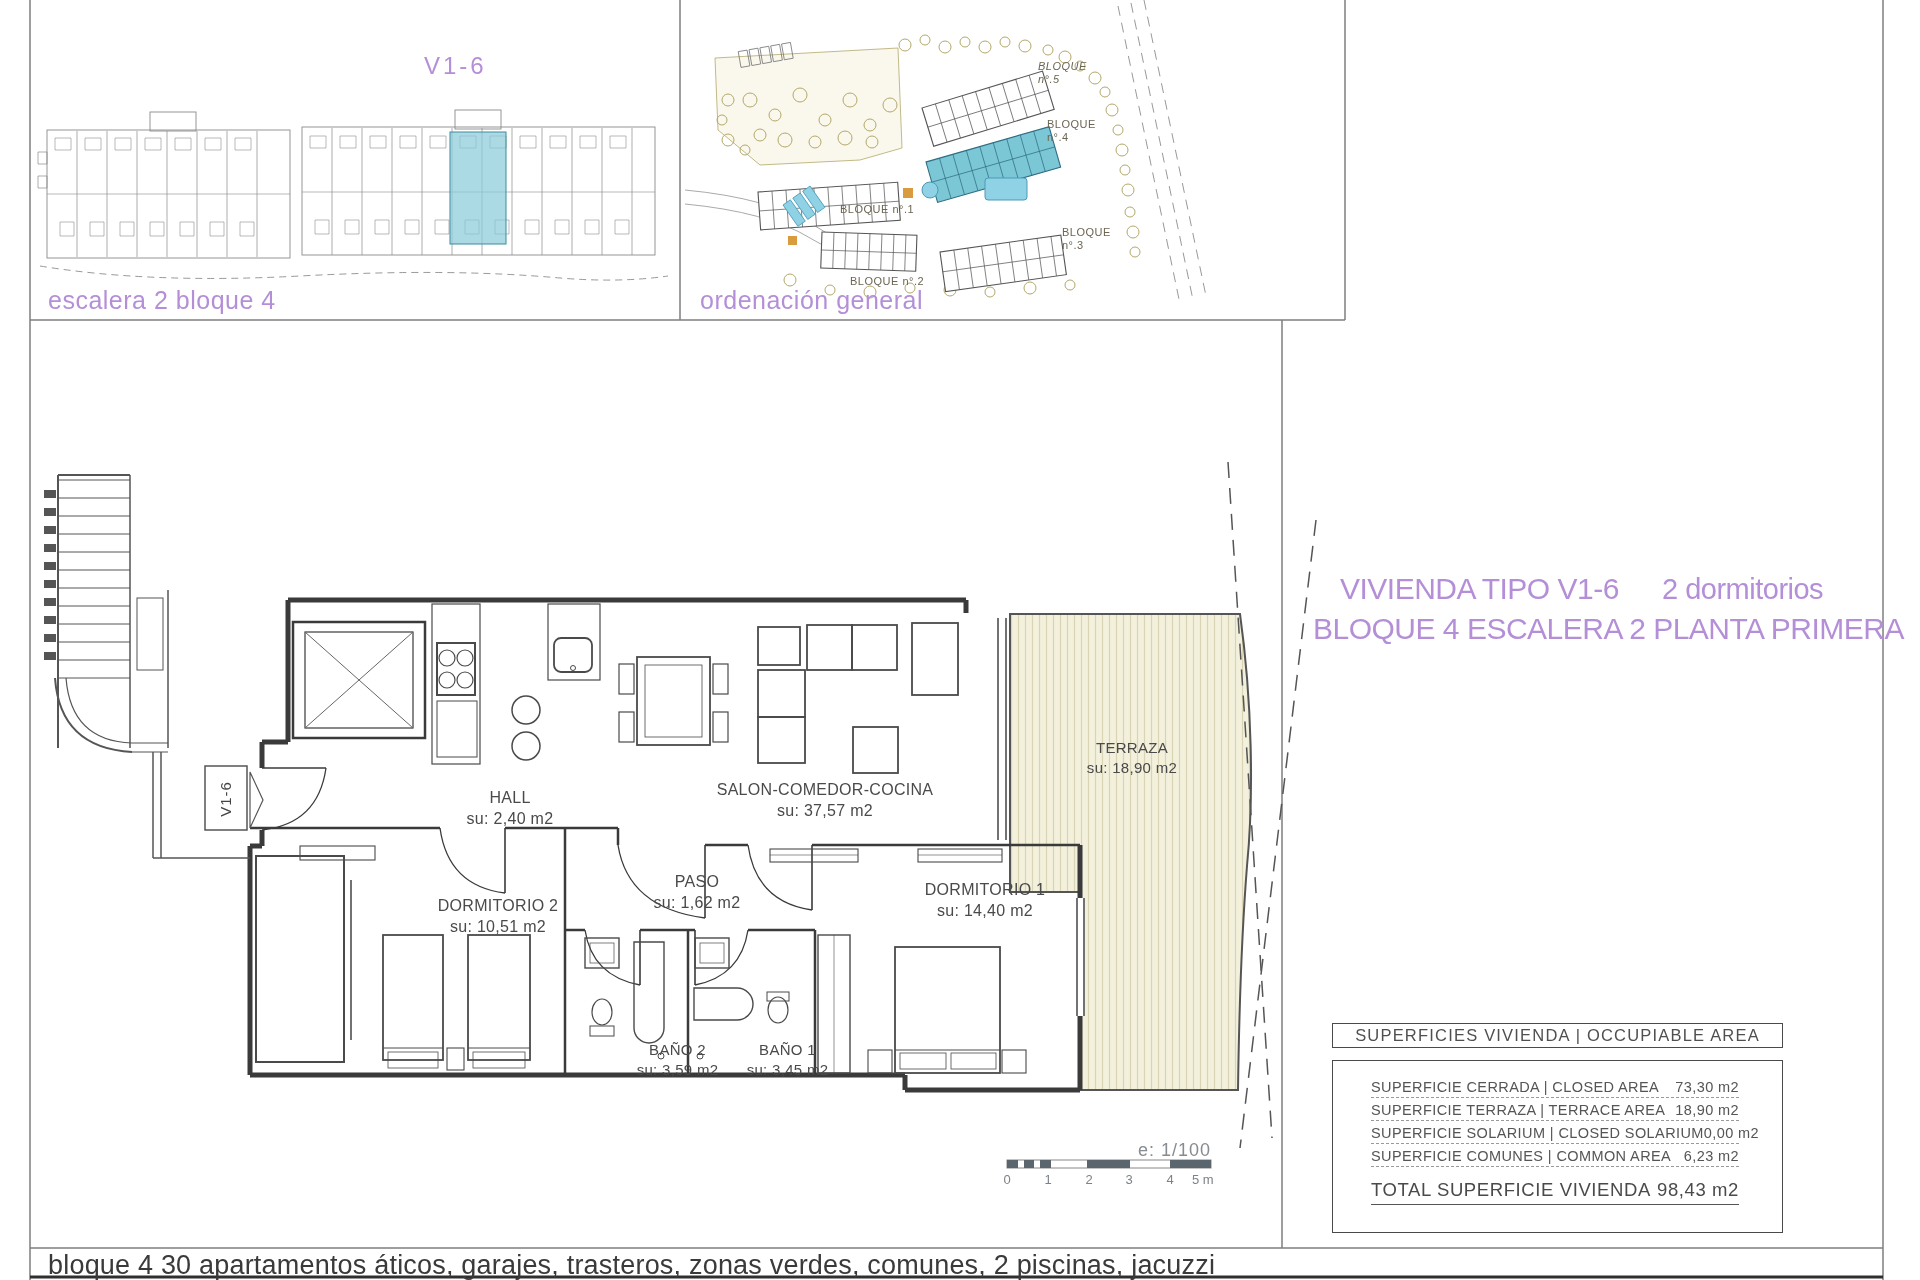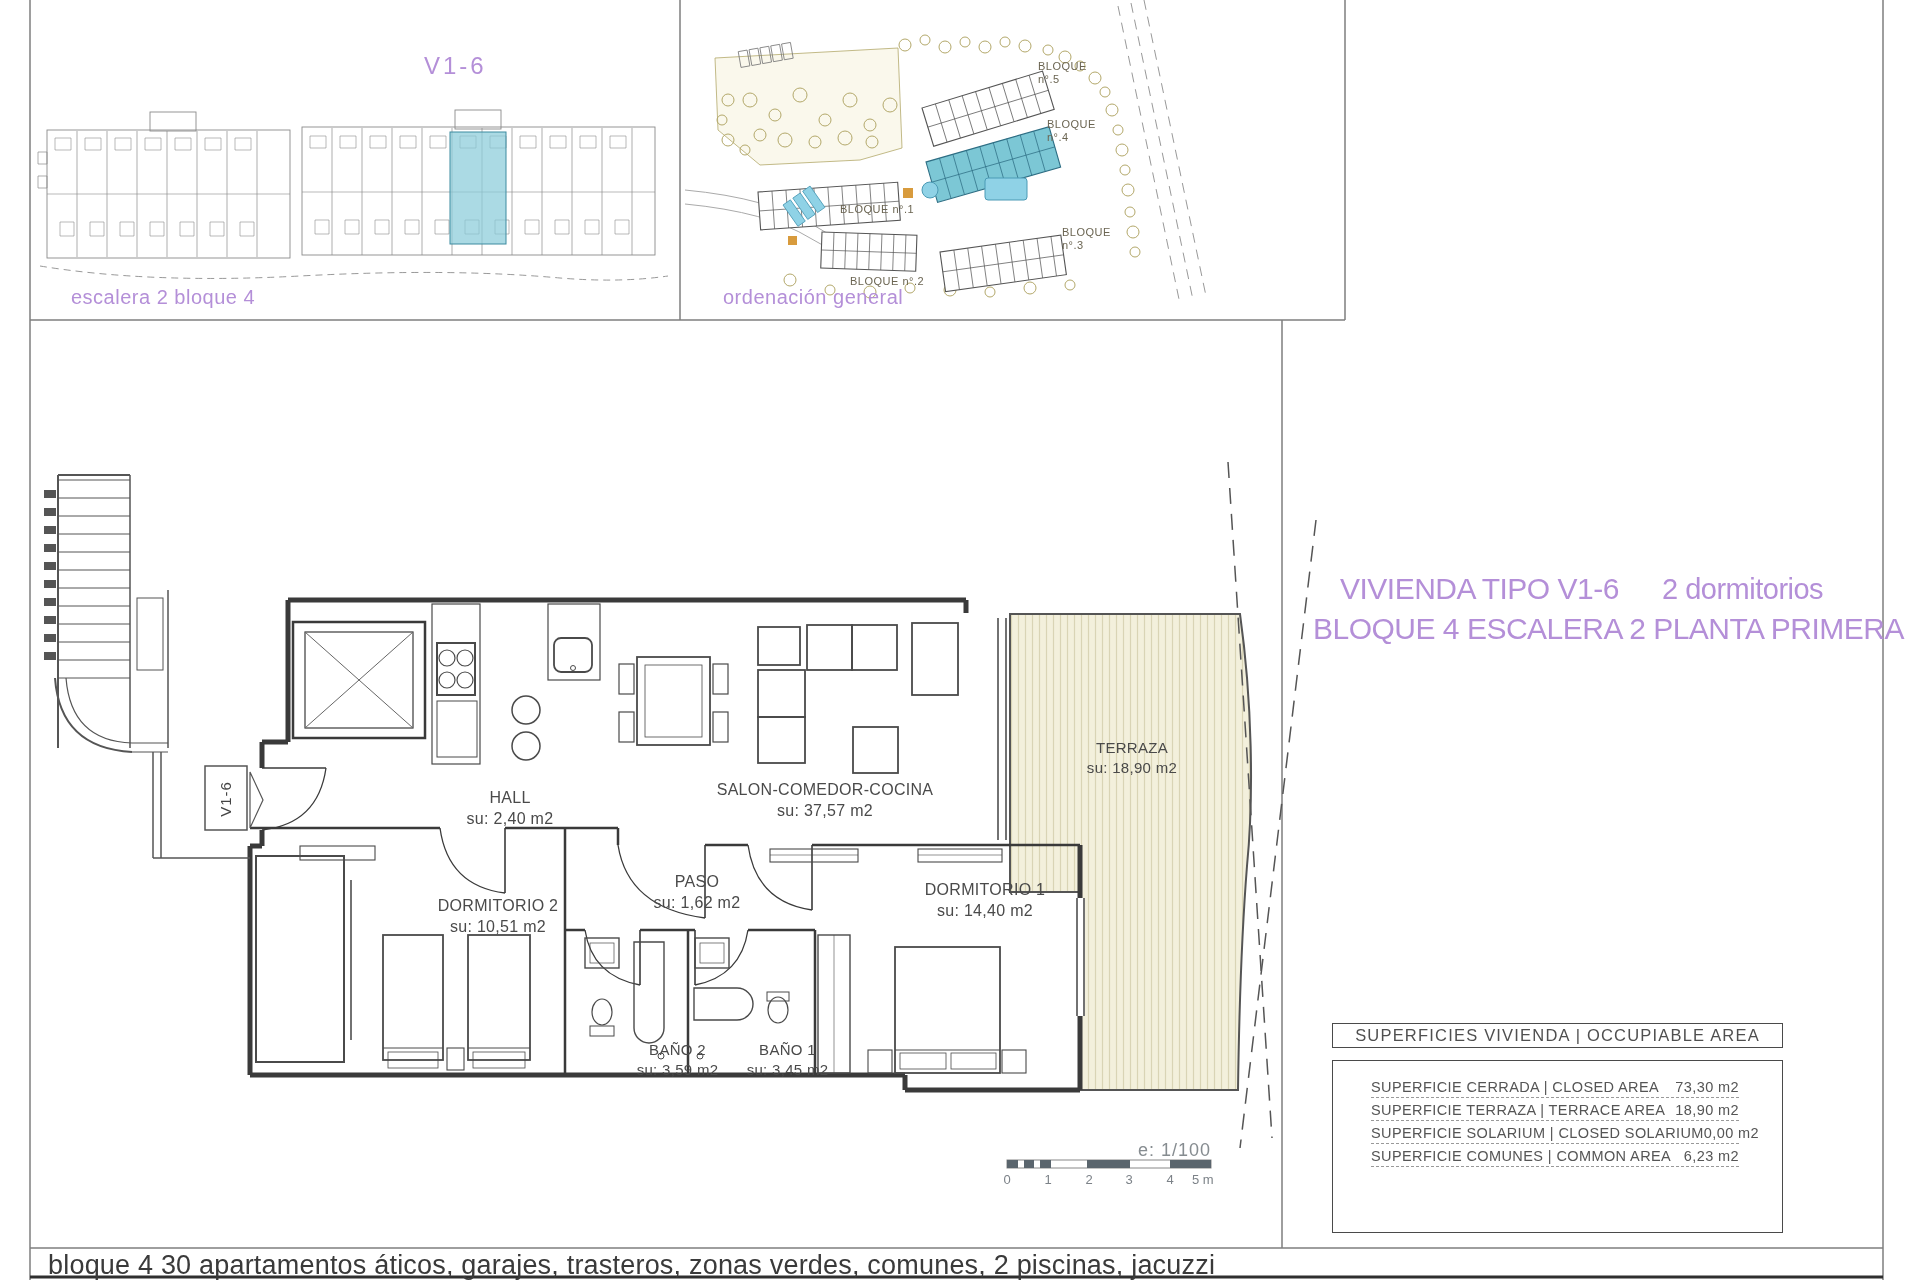--- a/index.html
+++ b/index.html
@@ -1,20 +1,20 @@
 <!DOCTYPE html>
 <html><head>
 <meta charset="utf-8">
 <style>
   html,body{margin:0;padding:0;background:#fff;width:1920px;height:1280px;overflow:hidden;}
   body{position:relative;font-family:"Liberation Sans",sans-serif;}
   .abs{position:absolute;}
   svg{position:absolute;left:0;top:0;}
   .purple{color:#b48fd8;}
-  .cap{font-size:20px;letter-spacing:0.5px;margin-left:23px;}
+  .cap{font-size:25px;letter-spacing:0.5px;}
   .title1{font-size:30px;letter-spacing:-0.5px;white-space:nowrap;}
   .title2{font-size:30px;letter-spacing:-0.5px;white-space:nowrap;}
   .room{color:#4a4a4a;text-align:center;line-height:1.3;font-size:16px;letter-spacing:0.3px;margin-left:40px;}
   .room .rname{white-space:nowrap;}
   .room .rarea{white-space:nowrap;}
   .blk{color:#6b6552;font-size:11px;line-height:1.2;letter-spacing:0.5px;}
   .blk-wrap{width:54px;}
   .blk-flat{white-space:nowrap;}
   .tick{font-size:13px;color:#7c8288;width:30px;text-align:center;}
   .tbl-box{border:1.4px solid #4a4a4a;box-sizing:border-box;background:#fff;}
@@ -304,21 +304,21 @@
       <rect x="1087" y="1160" width="43" height="8"></rect>
       <rect x="1170" y="1160" width="41" height="8"></rect>
     </g>
   </g>
 </svg>
 
 <div class="abs purple" style="left:424px;top:52px;font-size:24px;letter-spacing:3px;">V1-6</div>
 <div class="abs purple cap" style="left:48px;top:286px;">escalera 2 bloque 4</div>
 
 <div class="abs purple cap" style="left:700px;top:286px;">ordenación general</div>
-<div class="abs blk blk-wrap" style="left:1038px;top:60px;">BLOQUE n°.5</div>
+<div class="abs blk blk-wrap" style="left:1038px;top:60px;font-style:italic;">BLOQUE n°.5</div>
 <div class="abs blk blk-wrap" style="left:1047px;top:118px;">BLOQUE n°.4</div>
 <div class="abs blk blk-wrap" style="left:1062px;top:226px;">BLOQUE n°.3</div>
 <div class="abs blk blk-flat" style="left:850px;top:275px;">BLOQUE n°.2</div>
 <div class="abs blk blk-flat" style="left:840px;top:203px;">BLOQUE n°.1</div>
 
 <div class="abs purple title1" style="left:1340px;top:572px;">VIVIENDA TIPO V1-6</div>
 <div class="abs purple title1" style="left:1662px;top:573px;font-size:29px;">2 dormitorios</div>
 <div class="abs purple title2" style="left:1307px;top:612px;margin-left:6px;">BLOQUE 4  ESCALERA 2  PLANTA PRIMERA</div>
 
 <div class="abs room" style="left:400px;top:788px;width:140px;">
@@ -375,15 +375,19 @@
     <span>18,90 m2</span>
   </div>
   <div class="trow">
     <span>SUPERFICIE SOLARIUM | CLOSED SOLARIUM</span>
     <span>0,00 m2</span>
   </div>
   <div class="trow">
     <span>SUPERFICIE COMUNES | COMMON AREA</span>
     <span>6,23 m2</span>
   </div>
+  <div class="ttotal">
+    <span>TOTAL SUPERFICIE VIVIENDA</span>
+    <span>98,43 m2</span>
+  </div>
 </div>
 
 <div class="abs footer" style="left:48px;top:1250px;">bloque 4 30 apartamentos áticos, garajes, trasteros, zonas verdes, comunes, 2 piscinas, jacuzzi</div>
 
 </body></html>

